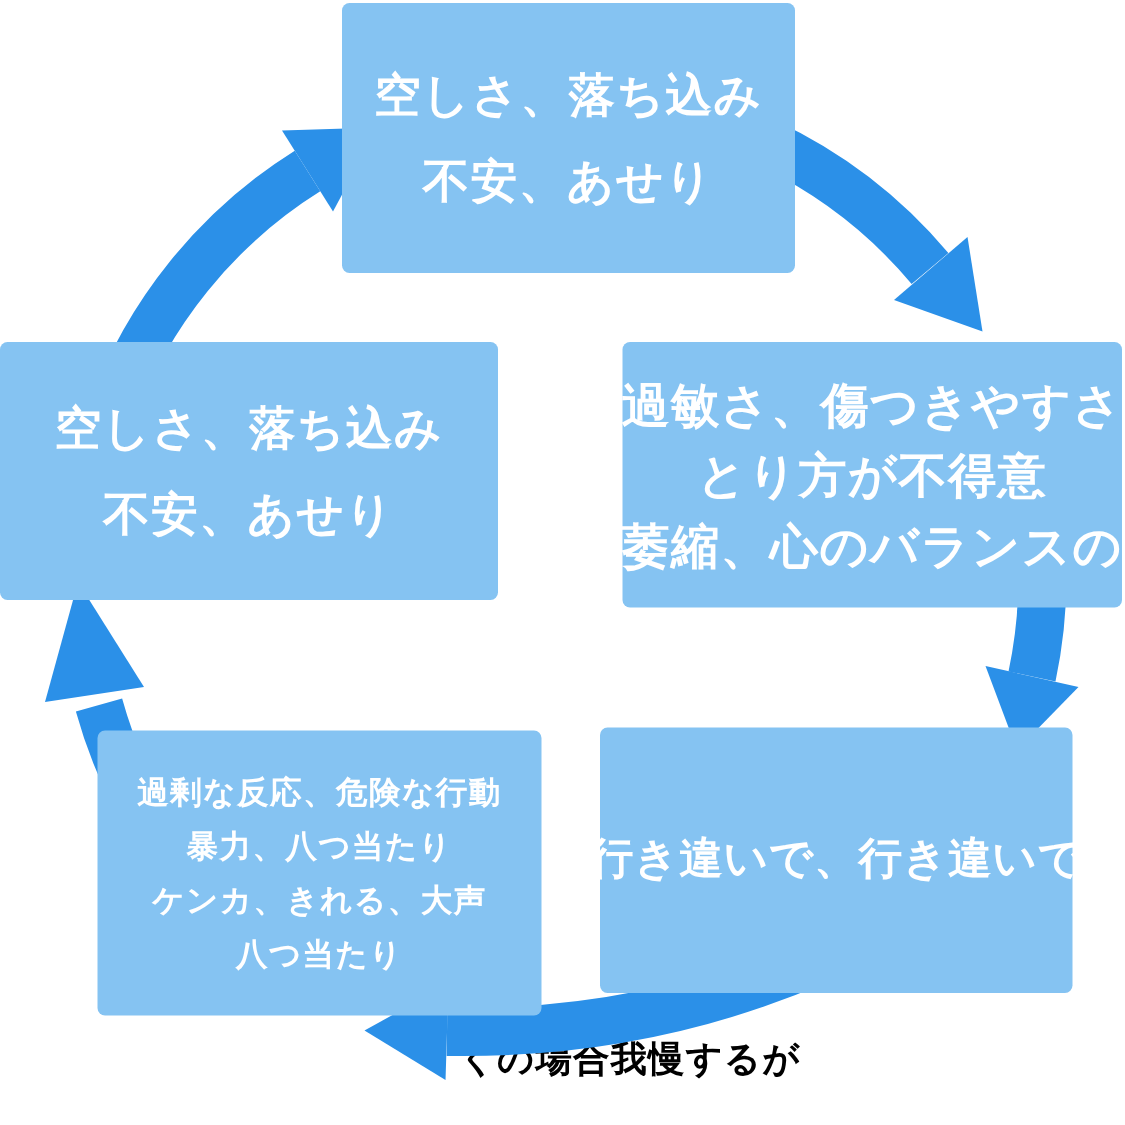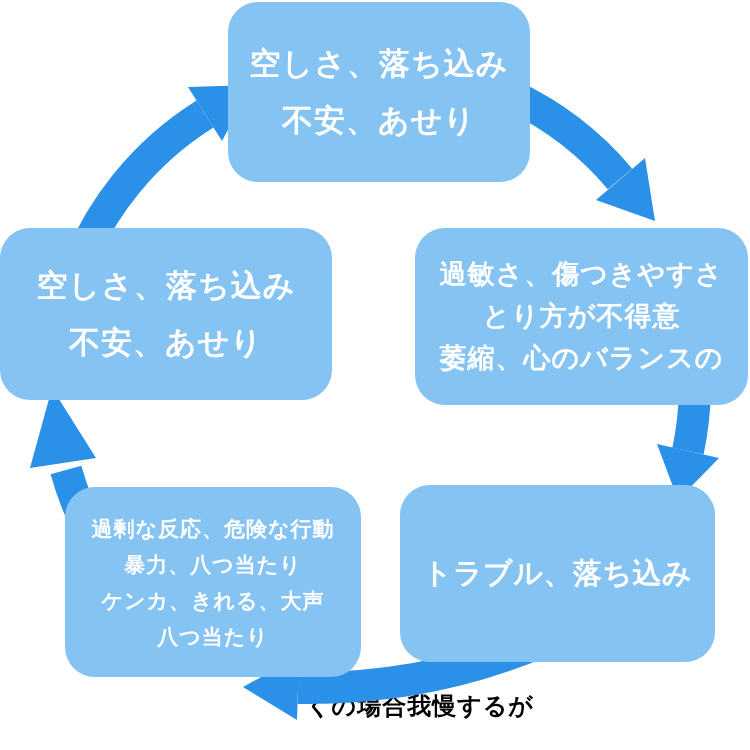--- a/index.html
+++ b/index.html
@@ -23,32 +23,32 @@
     stroke: var(--arrow-fill, #2b90e8);
     stroke-width: 32;
     stroke-linecap: butt;
   }
   .head { fill: var(--arrow-fill, #2b90e8); }
   .box {
     position: absolute;
     z-index: 3;
     background: var(--box-fill, #85c3f2);
     color: var(--box-text, #ffffff);
-    border-radius: 30px;
+    border-radius: 5px;
     display: flex;
     flex-direction: column;
     align-items: center;
     justify-content: center;
     text-align: center;
     font-weight: bold;
     letter-spacing: 1px;
   }
   .box .line { line-height: 1; white-space: nowrap; }
   #box-top          { left: 228px; top: 2px;   width: 302px; height: 180px; font-size: 31px; gap: 26px; }
-  #box-right        { left: 415px; top: 228px; width: 333px; height: 177px; font-size: 27px; gap: 15px; }
+  #box-right        { left: 415px; top: 228px; width: 333px; height: 177px; font-size: 32px; gap: 15px; }
   #box-bottom-right { left: 400px; top: 485px; width: 315px; height: 177px; font-size: 29px; gap: 24px; letter-spacing: 0.5px; }
   #box-bottom-left  { left: 65px;  top: 487px; width: 296px; height: 190px; font-size: 21px; gap: 15px; }
   #box-left         { left: 0px;   top: 228px; width: 332px; height: 172px; font-size: 31px; gap: 26px; }
   .caption {
     position: absolute;
     left: 306px; top: 690px;
     z-index: 1;
     color: var(--caption-text, #000000);
     font-size: 24px;
     font-weight: bold;
@@ -88,21 +88,21 @@
     <div class="line">不安、あせり</div>
   </div>
 
   <div class="box" id="box-right">
     <div class="line">過敏さ、傷つきやすさ</div>
     <div class="line">とり方が不得意</div>
     <div class="line">萎縮、心のバランスの</div>
   </div>
 
   <div class="box" id="box-bottom-right">
-    <div class="line">トラブル、落ち込み</div>
+    <div class="line">行き違いで、行き違いで</div>
   </div>
 
   <div class="box" id="box-bottom-left">
     <div class="line">過剰な反応、危険な行動</div>
     <div class="line">暴力、八つ当たり</div>
     <div class="line">ケンカ、きれる、大声</div>
     <div class="line">八つ当たり</div>
   </div>
 
   <div class="box" id="box-left">

